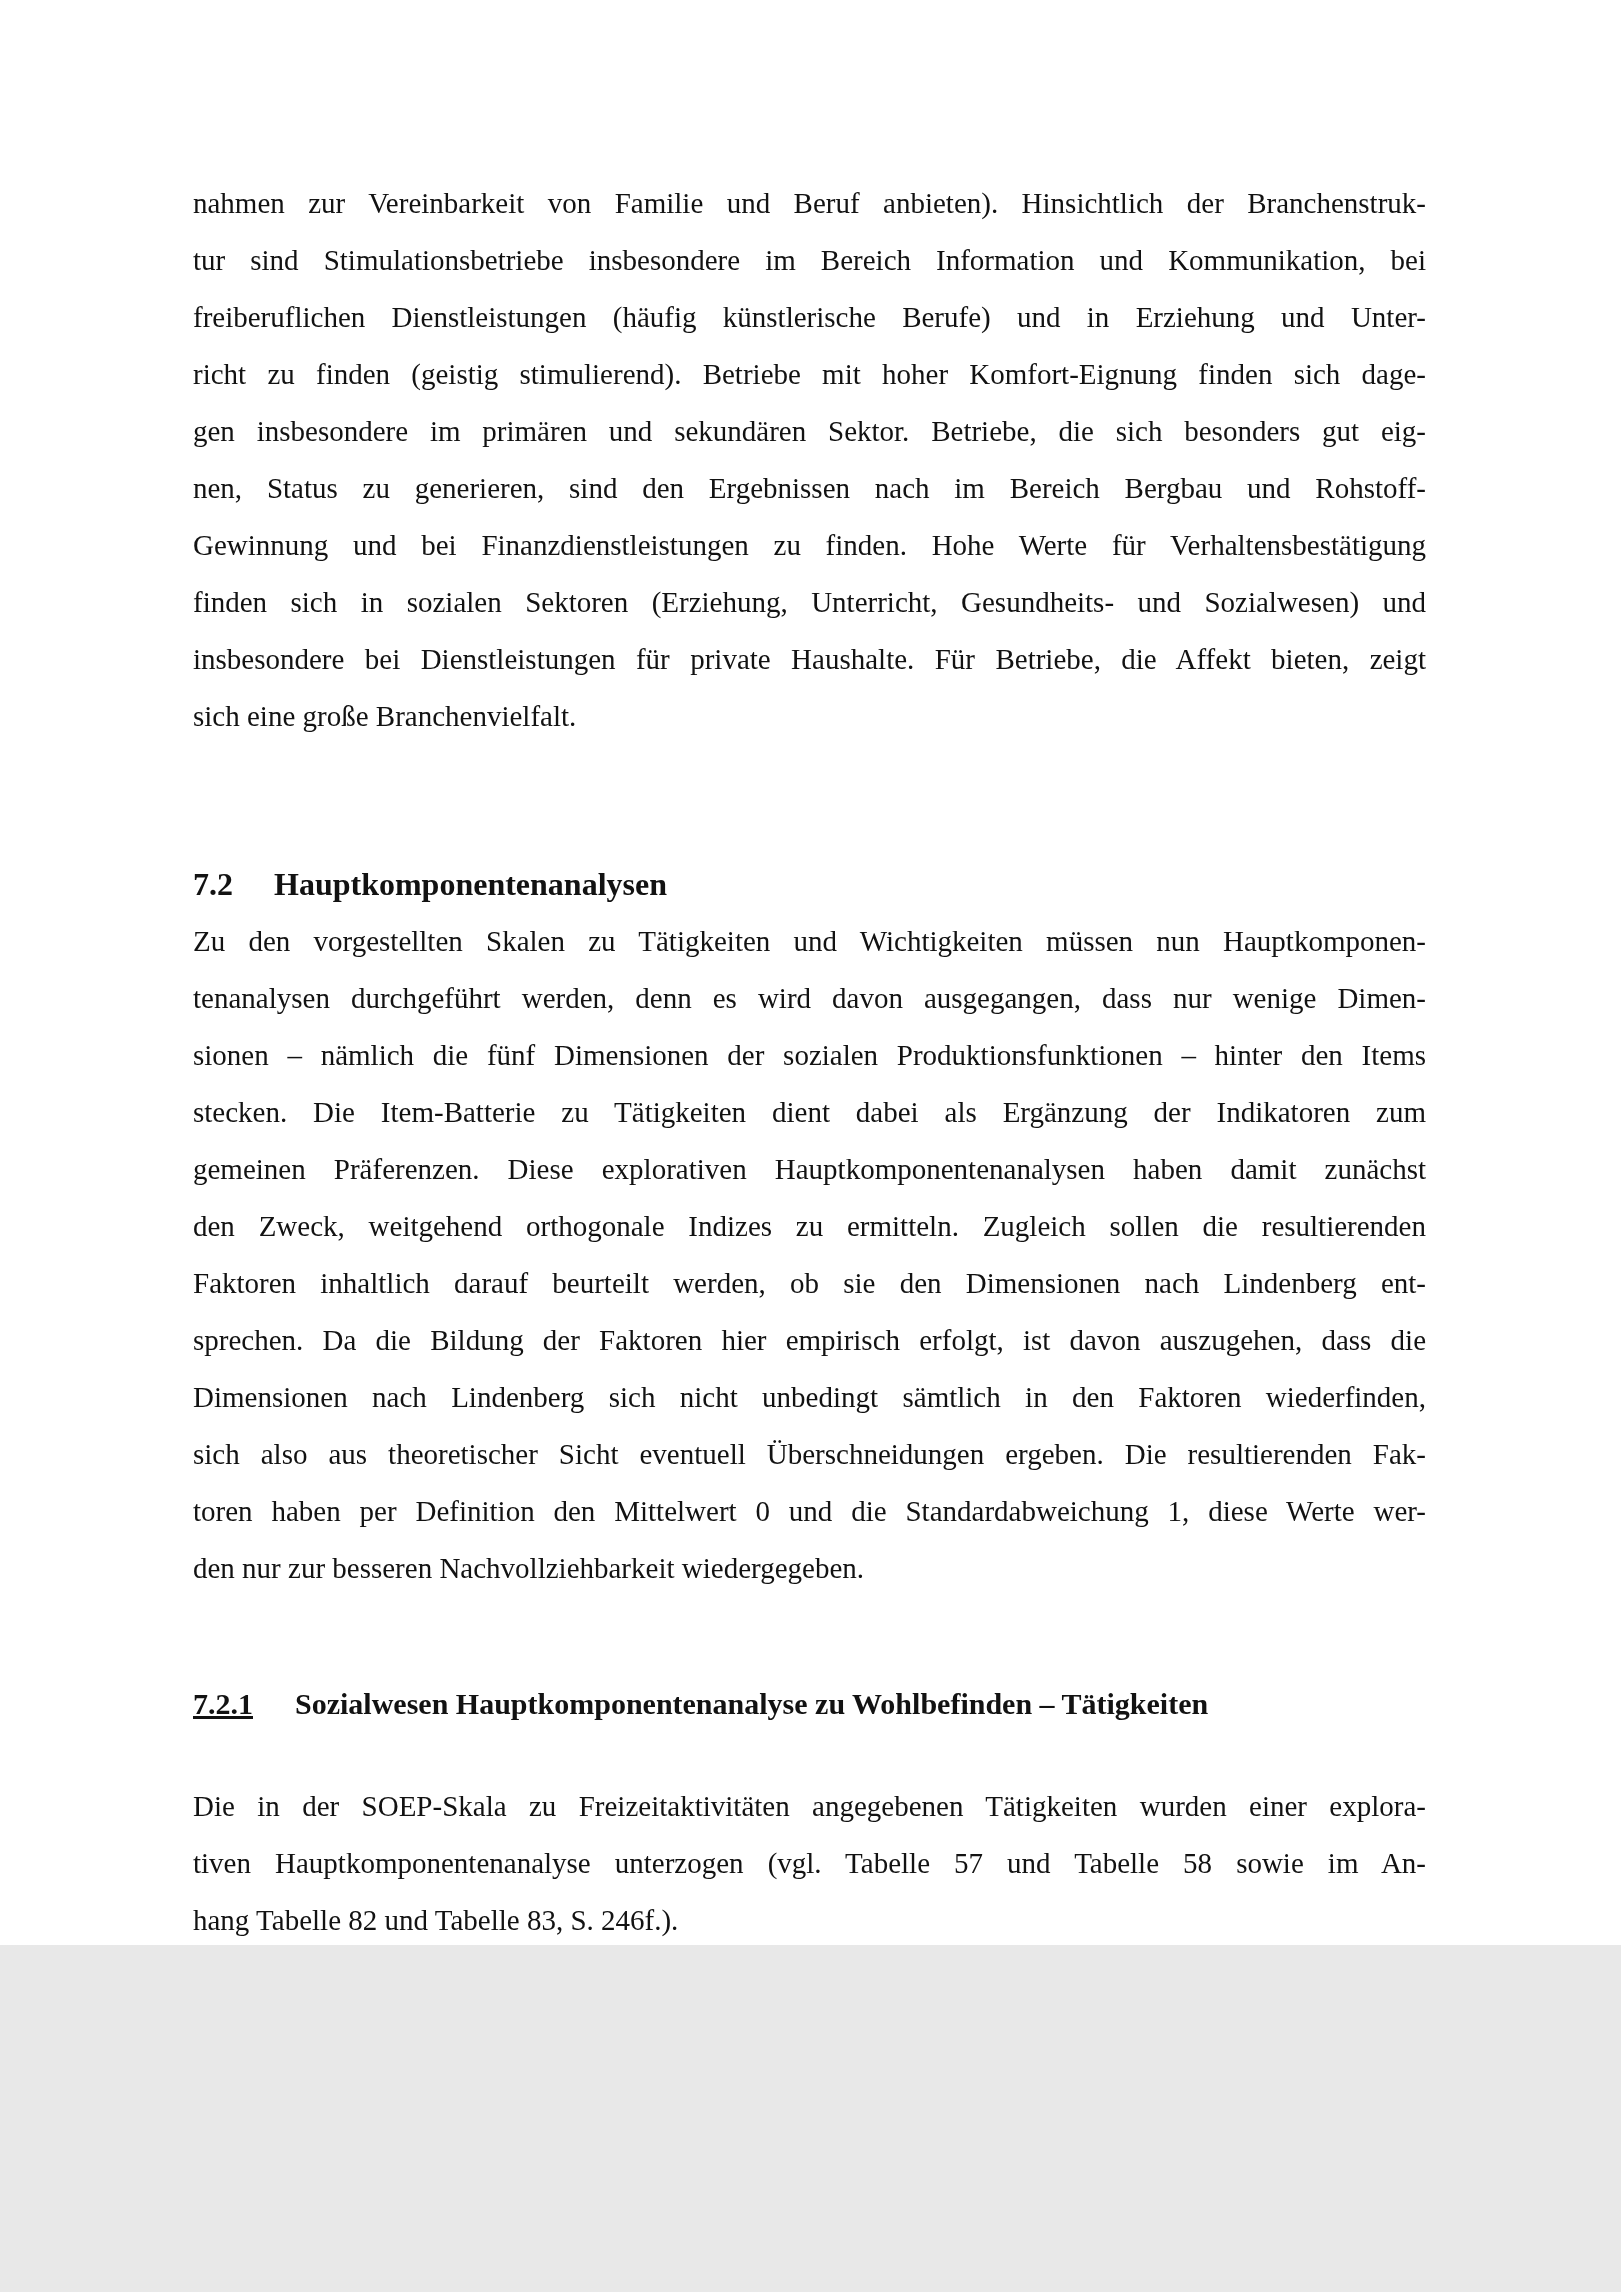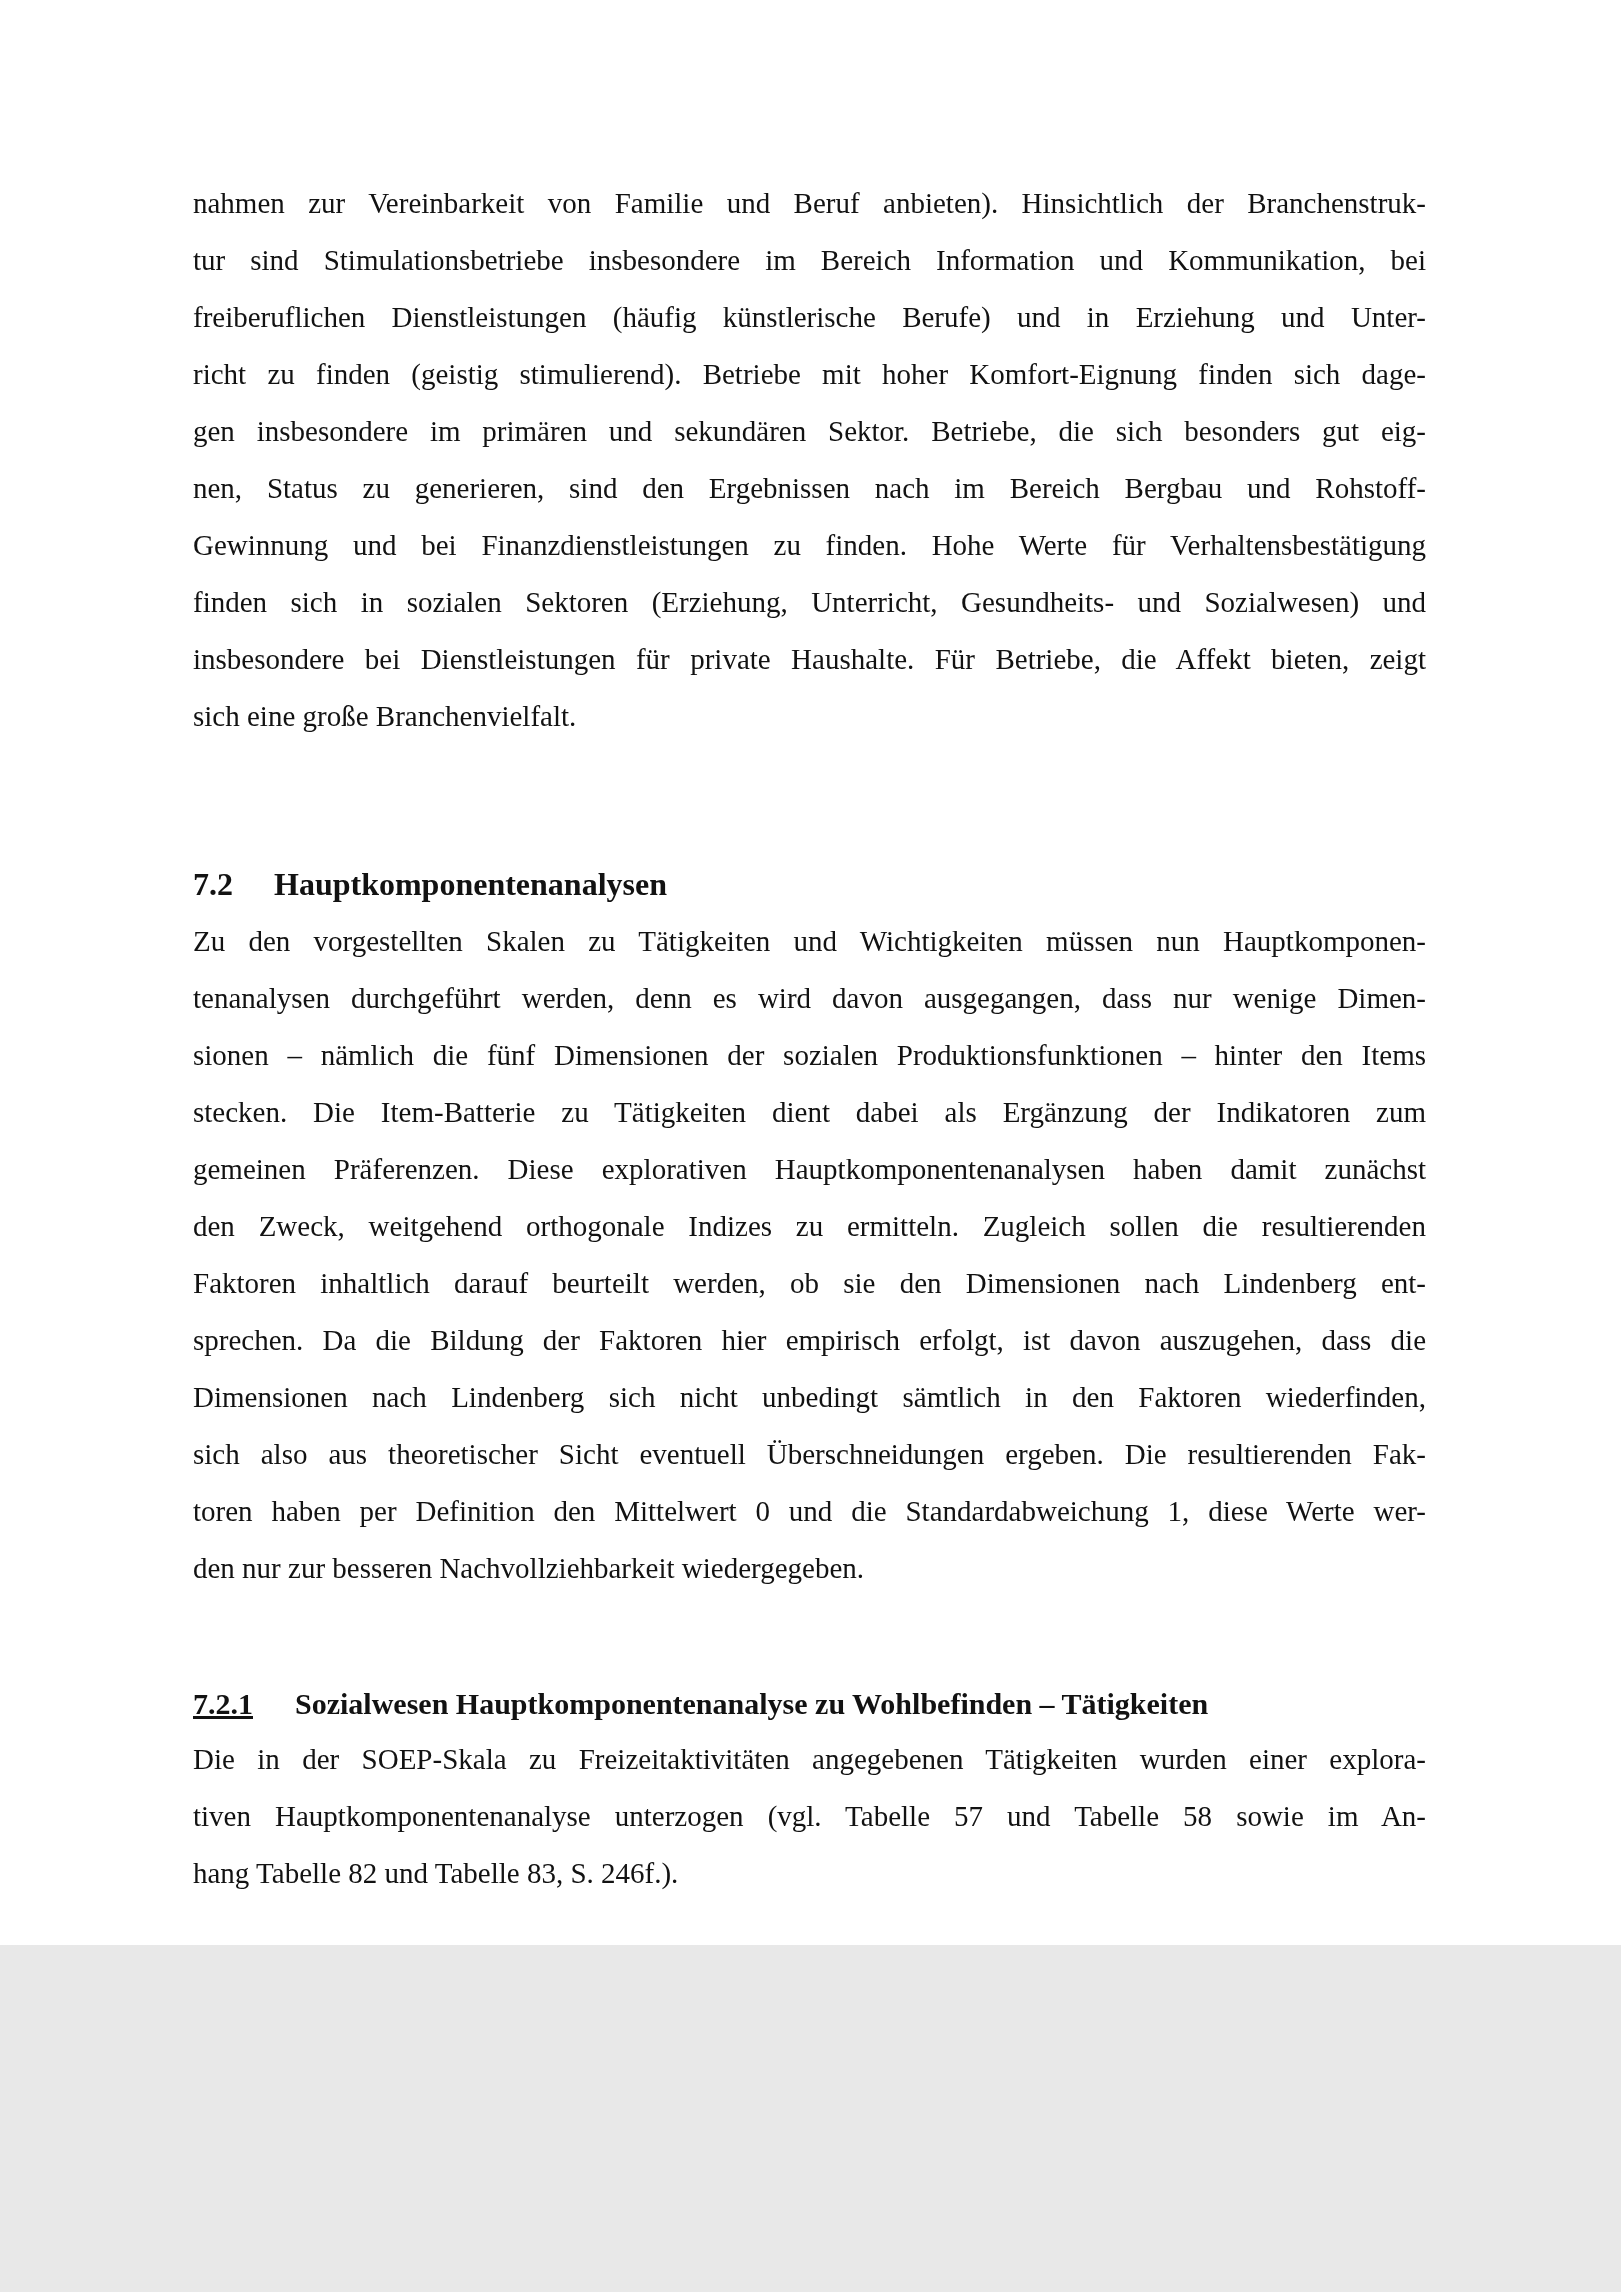--- a/index.html
+++ b/index.html
@@ -93,21 +93,21 @@
     <div class="line">Dimensionen nach Lindenberg sich nicht unbedingt sämtlich in den Faktoren wiederfinden,</div>
     <div class="line">sich also aus theoretischer Sicht eventuell Überschneidungen ergeben. Die resultierenden Fak-</div>
     <div class="line">toren haben per Definition den Mittelwert 0 und die Standardabweichung 1, diese Werte wer-</div>
     <div class="line last">den nur zur besseren Nachvollziehbarkeit wiedergegeben.</div>
   </div>
 
   <div class="block heading h3" style="top:1684px">
     <span class="hnum">7.2.1</span><span>Sozialwesen Hauptkomponentenanalyse zu Wohlbefinden – Tätigkeiten</span>
   </div>
 
-  <div class="block par" style="top:1731px">
+  <div class="block par" style="top:1778px">
     <div class="line">Die in der SOEP-Skala zu Freizeitaktivitäten angegebenen Tätigkeiten wurden einer explora-</div>
     <div class="line">tiven Hauptkomponentenanalyse unterzogen (vgl. Tabelle 57 und Tabelle 58 sowie im An-</div>
     <div class="line last">hang Tabelle 82 und Tabelle 83, S. 246f.).</div>
   </div>
 
   <div class="page-number" style="top:2103px">172</div>
 
 </div>
 
 

